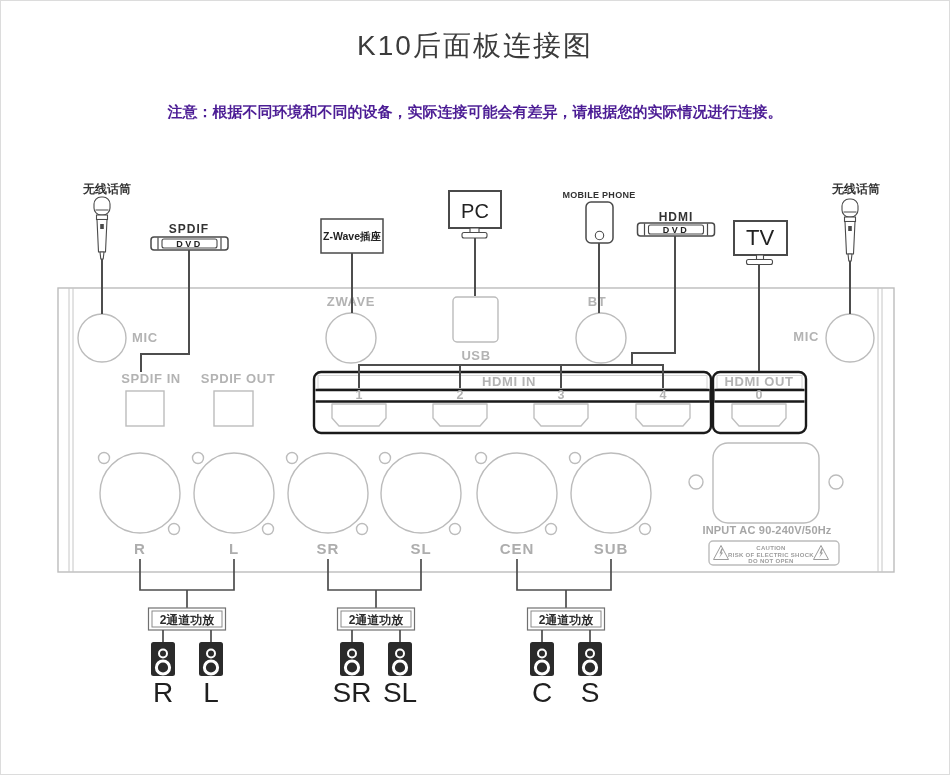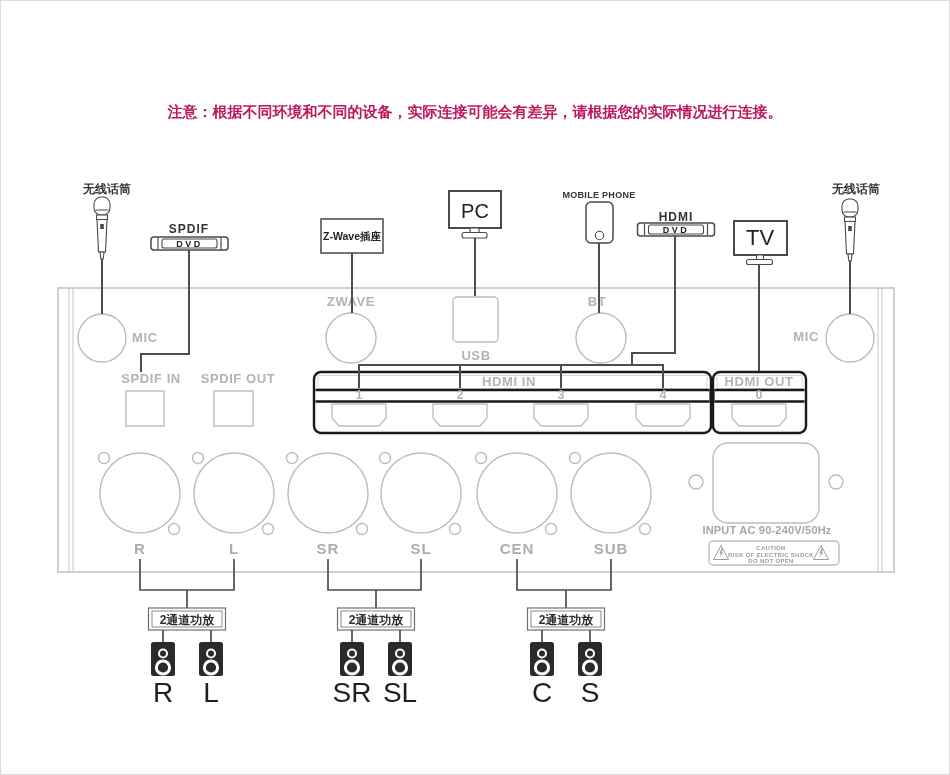--- a/index.html
+++ b/index.html
@@ -7,21 +7,21 @@
     position:relative; width:950px; height:775px; background:#ffffff;
     border:1px solid #dcdcdc; box-sizing:border-box; overflow:hidden;
     font-family:"Liberation Sans", sans-serif;
   }
   .page-title {
     position:absolute; top:26px; left:0; width:100%; text-align:center;
     font-size:28px; color:#3c3c3c; letter-spacing:2px; font-weight:normal;
   }
   .notice {
     position:absolute; top:102px; left:0; width:100%; text-align:center;
-    font-size:15px; font-weight:bold; color:#be185d;
+    font-size:15px; font-weight:bold; color:#4c1d95;
   }
   svg { position:absolute; left:0; top:0; }
   svg text { font-family:"Liberation Sans", sans-serif; }
 
   .cline  { fill:none; stroke:#4d4d4d; stroke-width:2; }
   .bline  { fill:none; stroke:#4d4d4d; stroke-width:1.7; }
   .pstroke  { fill:none; stroke:#bcbcbc; stroke-width:1.4; }
   .pstroke2 { fill:none; stroke:#c6c6c6; stroke-width:1; }
   .portshape { fill:#fff; stroke:#c0c0c0; stroke-width:1.4; stroke-linejoin:round; }
   .darkbox { fill:none; stroke:#1a1a1a; stroke-width:2.4; }
@@ -44,20 +44,21 @@
   .pctext  { fill:#222; font-size:20px; text-anchor:middle; }
   .tvtext  { fill:#222; font-size:22px; text-anchor:middle; }
   .atext { fill:#2b2b2b; font-size:12px; font-weight:bold; text-anchor:middle; }
   .stext { fill:#1f1f1f; font-size:28px; text-anchor:middle; }
 </style>
 </head>
 <body>
 
 <div class="canvas">
 
+  <div class="page-title">K10后面板连接图</div>
   <div class="notice">注意：根据不同环境和不同的设备，实际连接可能会有差异，请根据您的实际情况进行连接。</div>
 
   <svg width="950" height="775" viewBox="0 0 950 775">
     <defs>
       <g id="xlr">
         <circle r="40" class="pstroke"></circle>
         <circle cx="-36" cy="-35" r="5.5" class="pstroke"></circle>
         <circle cx="34" cy="36" r="5.5" class="pstroke"></circle>
       </g>
       <path id="hdmi-port" d="M-27,0 H27 V14 L20,22 H-20 L-27,14 Z" class="portshape"></path>

